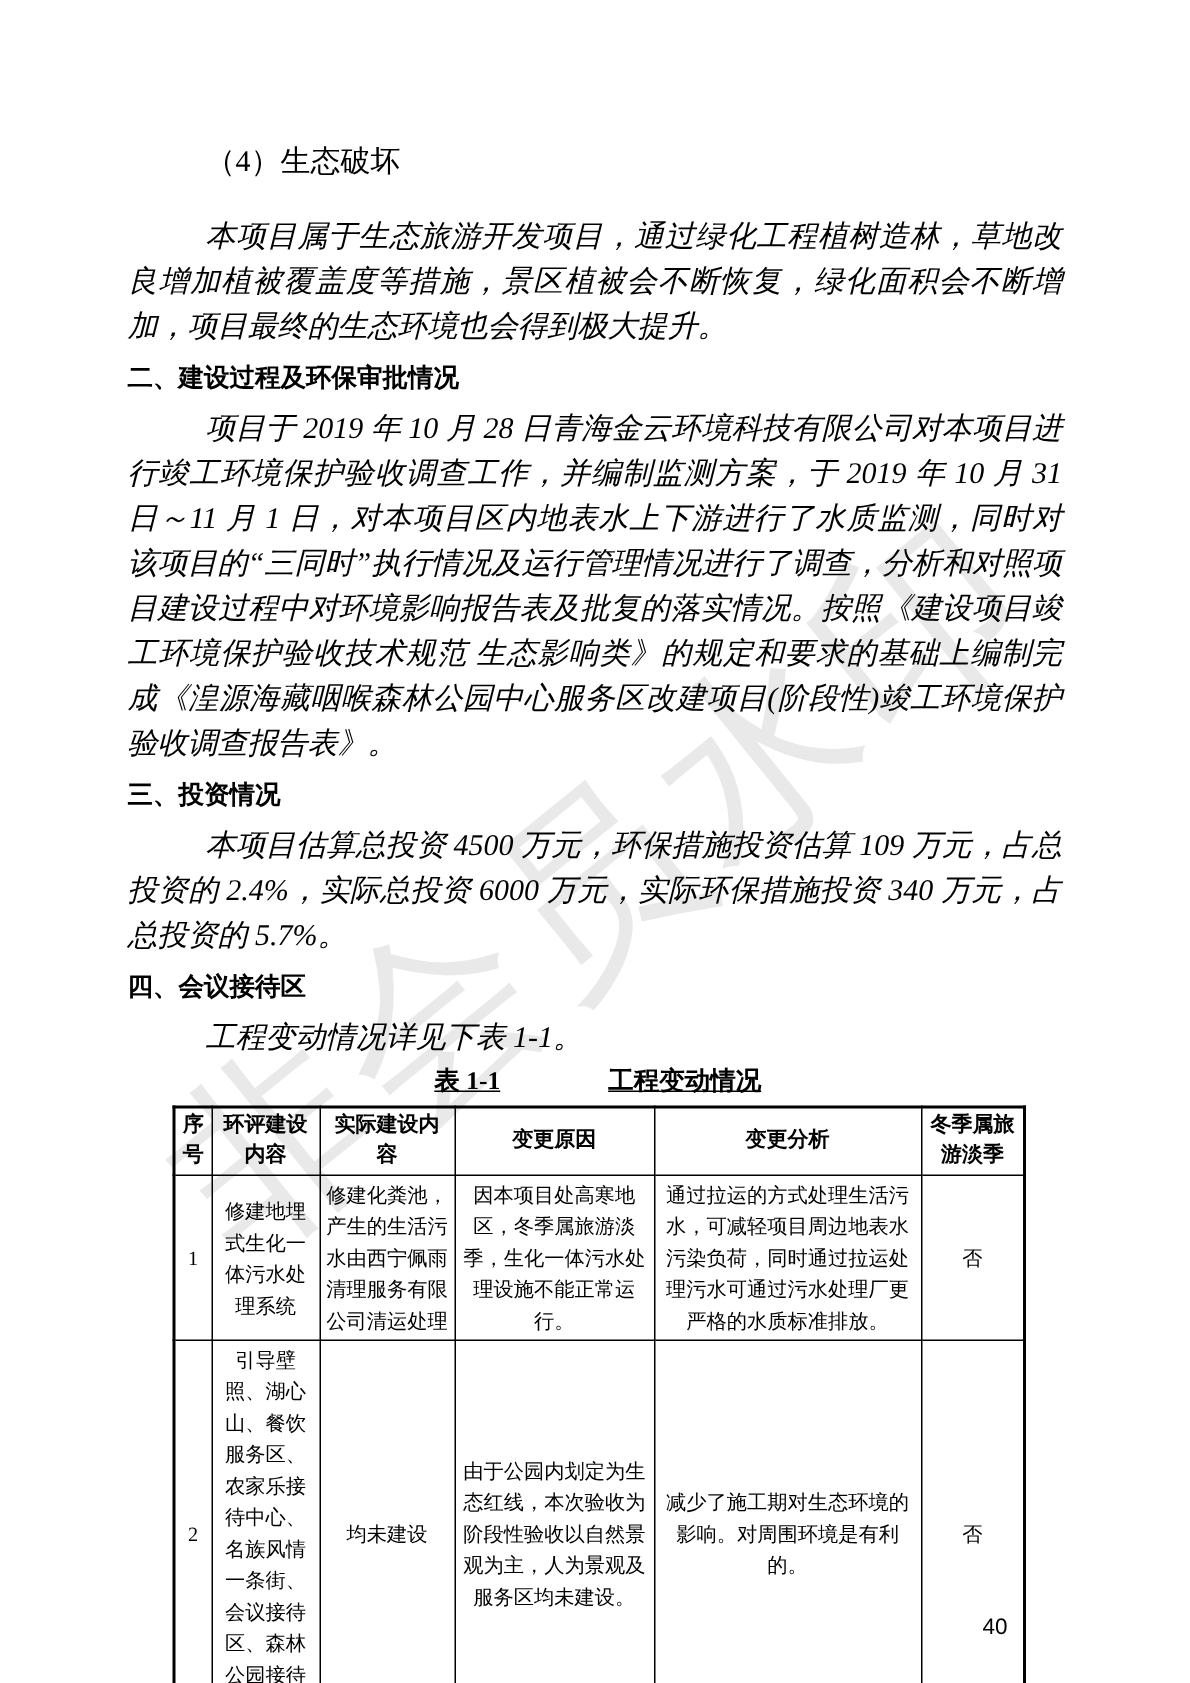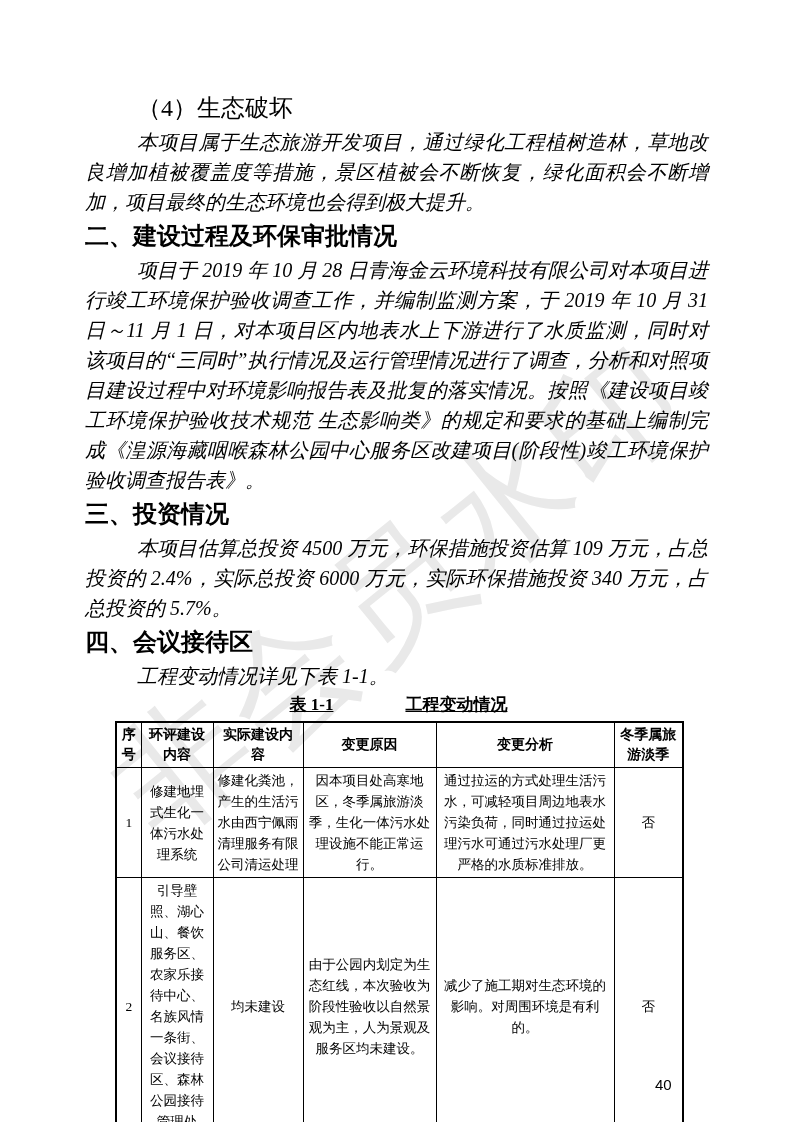--- a/index.html
+++ b/index.html
@@ -35,28 +35,28 @@
 
   .para {
     margin: 0 0 4px 0;
     font-size: 20px;
     line-height: 30px;
     text-align: justify;
     text-indent: 52px;
     font-style: italic;
   }
   .para-head {
-    margin: 0 0 4px 0;
-    font-size: 24px;
+    margin: 0 0 20px 0;
+    font-size: 20px;
     line-height: 30px;
     text-indent: 52px;
   }
   h2.sec {
     margin: 0 0 4px 0;
-    font-size: 24px;
+    font-size: 17px;
     line-height: 30px;
     font-weight: bold;
   }
 
   .table-caption {
     margin: 4px 0 6px 30px;
     width: 567px;
     display: flex;
     justify-content: center;
     gap: 72px;

